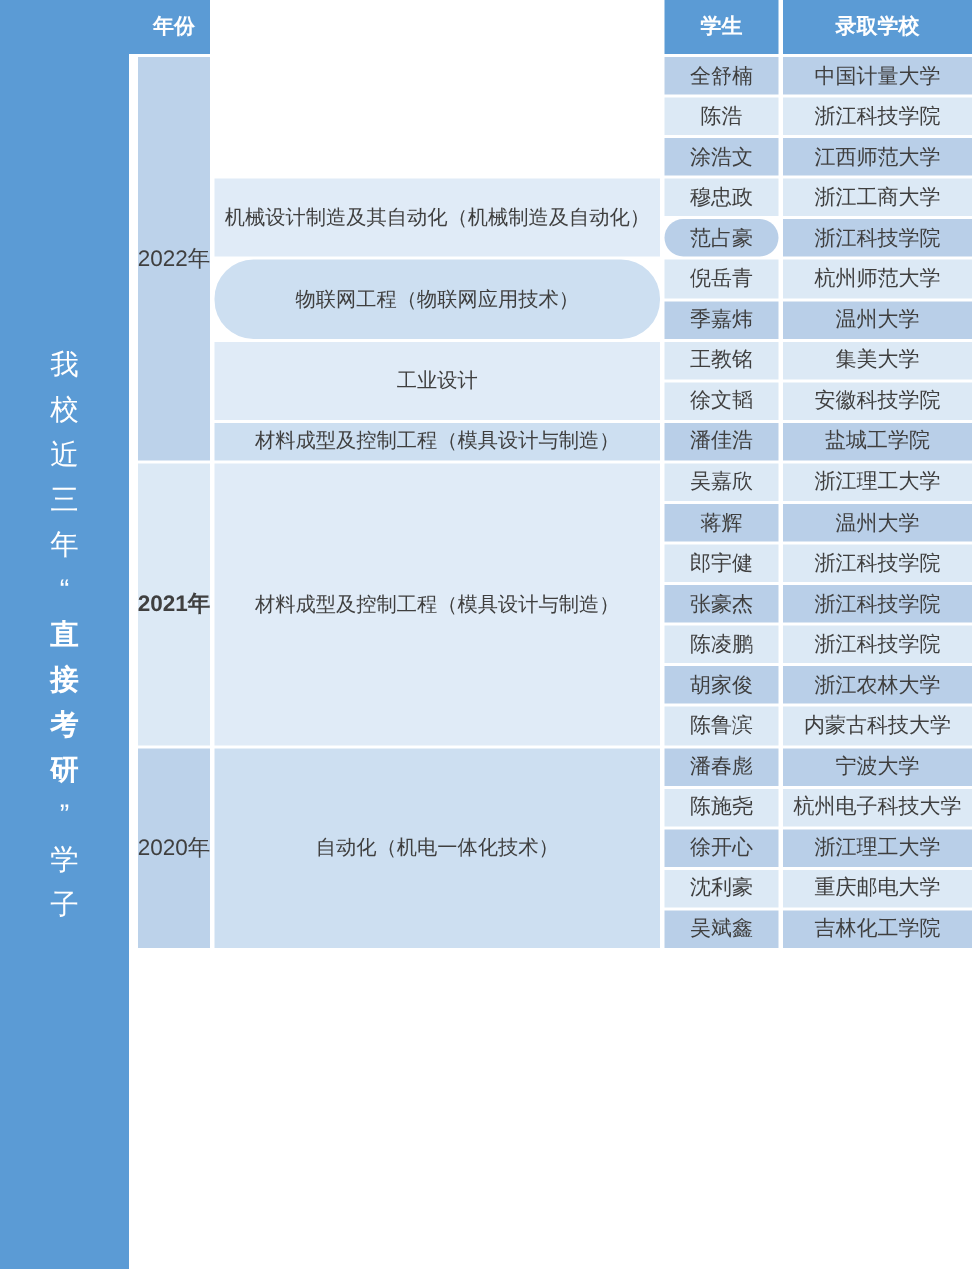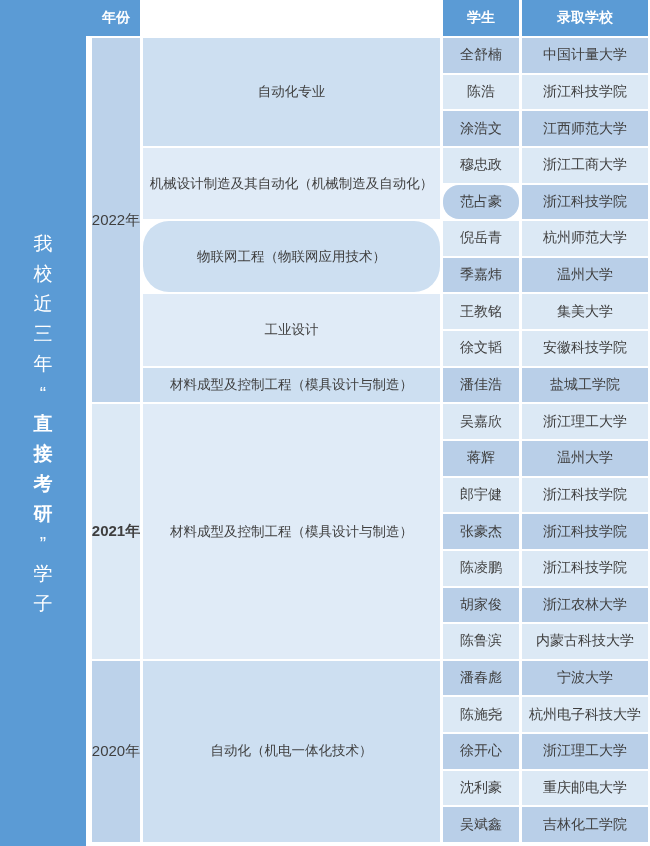--- a/index.html
+++ b/index.html
@@ -15,21 +15,21 @@
   .banner-chars{
     display:flex;flex-direction:column;align-items:center;gap:11px;
     color:#fff;font-size:19px;line-height:1;
   }
   .banner-chars .bold{font-weight:bold;}
   .gap-cover{
     position:absolute;left:86px;top:0;width:6px;height:36px;
     background:var(--banner-blue,#5B9BD5);
   }
   .table-grid{
-    position:absolute;left:92px;top:0;width:556px;height:842px;
+    position:absolute;left:92px;top:0;width:556px;height:632px;
     display:grid;
     grid-template-columns:48px 297px 76px 126px;
     grid-template-rows:36px repeat(22,1fr);
     column-gap:3px;row-gap:2px;background:#fff;
   }
   .cell{
     display:flex;align-items:center;justify-content:center;
     font-size:14px;color:var(--text-dark,#3F3F3F);white-space:nowrap;
     overflow:hidden;
   }
@@ -67,21 +67,20 @@
         <span class="">子</span>
       </div>
   </div>
   <div class="gap-cover"></div>
 
   <div class="table-grid">
     <div class="cell hdr" style="grid-column:1;grid-row:1">年份</div>
     <div class="cell hdr" style="grid-column:3;grid-row:1">学生</div>
     <div class="cell hdr" style="grid-column:4;grid-row:1">录取学校</div>
   <div class="cell year-cell year-dark" style="grid-area: 2 / 1 / span 10;">2022年</div>
-      <div class="cell major-cell group-dark" style="grid-area: 2 / 2 / span 3;">自动化专业</div>
       <div class="cell row-dark" style="grid-area: 2 / 3 / span 1;">全舒楠</div>
       <div class="cell row-dark" style="grid-area: 2 / 4 / span 1;">中国计量大学</div>
       <div class="cell row-light" style="grid-area: 3 / 3 / span 1;">陈浩</div>
       <div class="cell row-light" style="grid-area: 3 / 4 / span 1;">浙江科技学院</div>
       <div class="cell row-dark" style="grid-area: 4 / 3 / span 1;">涂浩文</div>
       <div class="cell row-dark" style="grid-area: 4 / 4 / span 1;">江西师范大学</div>
       <div class="cell major-cell group-light" style="grid-area: 5 / 2 / span 2;">机械设计制造及其自动化（机械制造及自动化）</div>
       <div class="cell row-light" style="grid-area: 5 / 3 / span 1;">穆忠政</div>
       <div class="cell row-light" style="grid-area: 5 / 4 / span 1;">浙江工商大学</div>
       <div class="cell row-dark" style="grid-area: 6 / 3 / span 1; border-radius: 16px;">范占豪</div>

